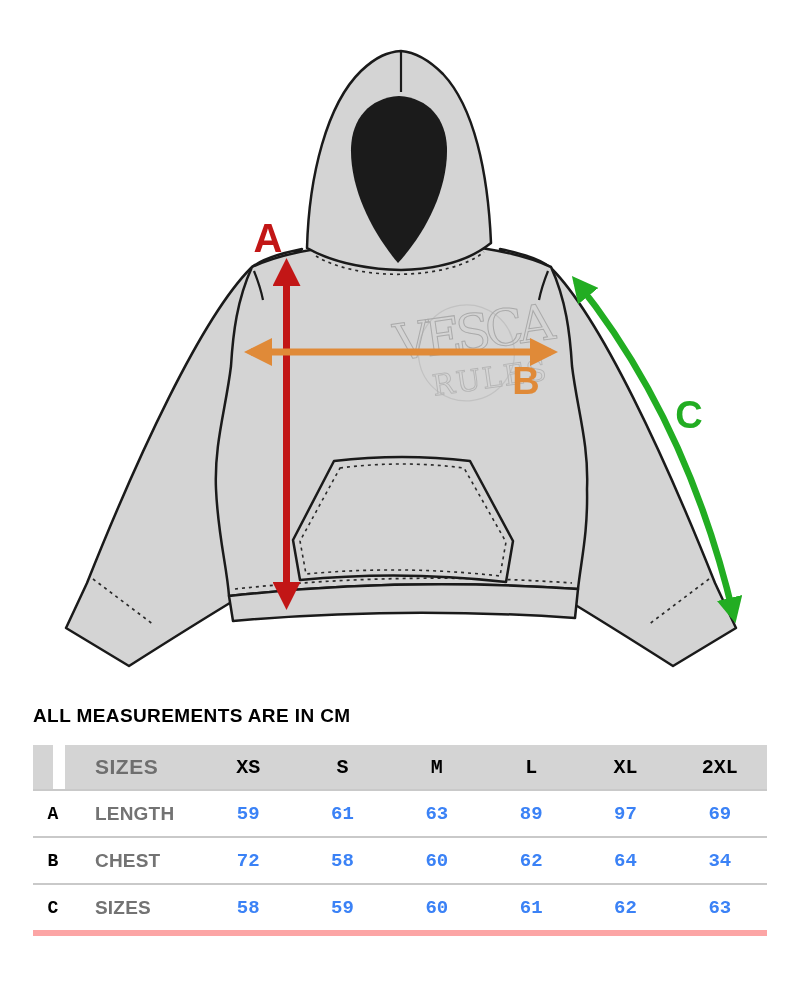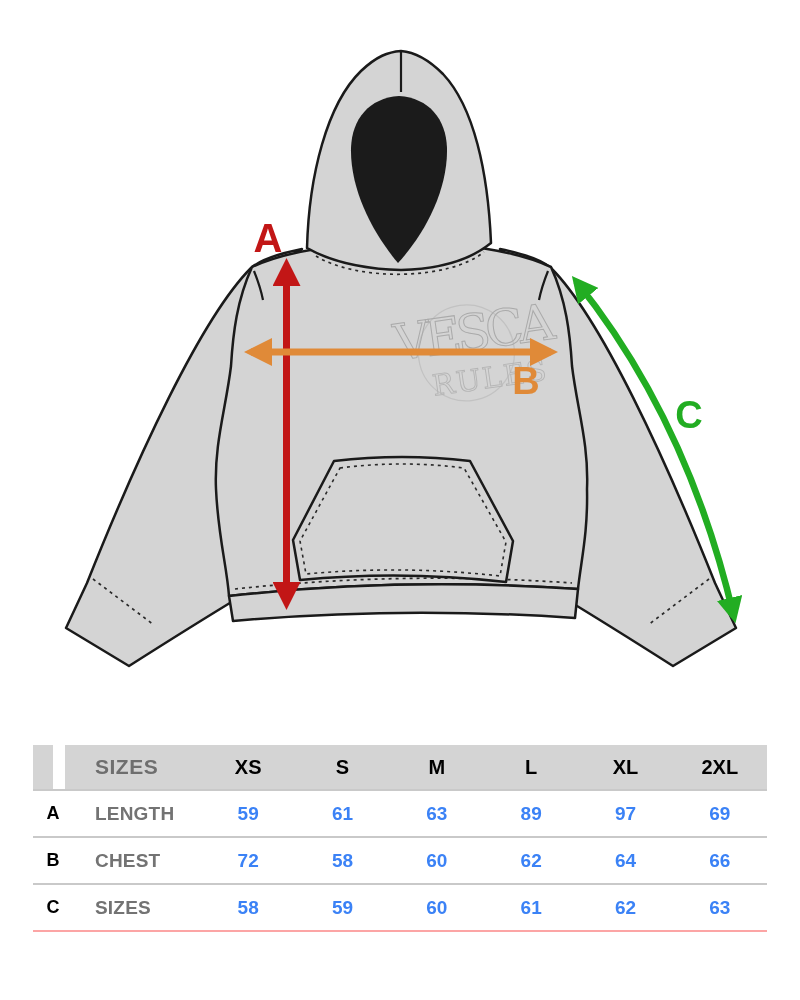--- a/index.html
+++ b/index.html
@@ -12,35 +12,35 @@
   
   .note{
     position:absolute;left:33px;top:705px;
     font-size:19px;font-weight:bold;color:#000;letter-spacing:0.4px;
     white-space:nowrap;
   }
 
   
   .size-table{
     position:absolute;left:33px;top:745px;width:734px;
-    border-bottom:2px solid #fca5a5;
+    border-bottom:6px solid #fca5a5;
   }
   .trow{
     display:grid;
     grid-template-columns:40px 128px repeat(6,1fr);
     align-items:center;
     height:45px;
   }
   .trow.header{height:44px;position:relative;}
   .trow.body{border-top:2px solid #c9c9c9;}
   .hbg-strip,.hbg-main{position:absolute;top:0;bottom:0;background:#d4d4d4;}
   .hbg-strip{left:0;width:20px;}
   .hbg-main{left:32px;right:0;}
   .tcell{position:relative;z-index:1;display:flex;align-items:center;}
-  .tcell.center{justify-content:center;}
+  .tcell.center{justify-content:center;font-family:Liberation Mono, monospace;}
   .tcell.name{padding-left:22px;}
   .sizes-label{font-size:21px;font-weight:bold;color:#6e6e6e;letter-spacing:0.5px;}
   .size-head{font-size:20px;font-weight:bold;color:#000;}
   .row-key{font-size:18px;font-weight:bold;color:#000;}
   .row-name{font-size:19px;font-weight:bold;color:#737373;letter-spacing:0.2px;}
   .val{font-size:19px;font-weight:bold;color:#3b82f6;}
 </style>
 </head>
 <body>
 
@@ -96,20 +96,21 @@
     <line x1="251" y1="352" x2="551" y2="352" stroke="#e08a38" stroke-width="7" marker-start="url(#ah-b)" marker-end="url(#ah-b)"></line>
     <path d="M 576,281 Q 688,420 734,617" stroke="#22ad22" stroke-width="6.5" fill="none" marker-start="url(#ah-c)" marker-end="url(#ah-c)"></path>
 
     <g font-family="'Liberation Sans',sans-serif" font-weight="bold" text-anchor="middle">
       <text x="268" y="252" font-size="40" fill="#c21616">A</text>
       <text x="526" y="394" font-size="38" fill="#e08a38">B</text>
       <text x="689" y="428" font-size="38" fill="#22ad22">C</text>
     </g>
   </svg>
 
+  <div class="note">ALL MEASUREMENTS ARE IN CM</div>
 
   <div class="size-table">
 
     <div class="trow header">
       <div class="hbg-strip"></div>
       <div class="hbg-main"></div>
       <div class="tcell center"></div>
       <div class="tcell name sizes-label">SIZES</div>
       <div class="tcell center size-head">XS</div>
       <div class="tcell center size-head">S</div>
@@ -131,21 +132,21 @@
     </div>
 
     <div class="trow body">
       <div class="tcell center row-key">B</div>
       <div class="tcell name row-name">CHEST</div>
       <div class="tcell center val">72</div>
       <div class="tcell center val">58</div>
       <div class="tcell center val">60</div>
       <div class="tcell center val">62</div>
       <div class="tcell center val">64</div>
-      <div class="tcell center val">66</div>
+      <div class="tcell center val">34</div>
     </div>
 
     <div class="trow body">
       <div class="tcell center row-key">C</div>
       <div class="tcell name row-name">SIZES</div>
       <div class="tcell center val">58</div>
       <div class="tcell center val">59</div>
       <div class="tcell center val">60</div>
       <div class="tcell center val">61</div>
       <div class="tcell center val">62</div>

